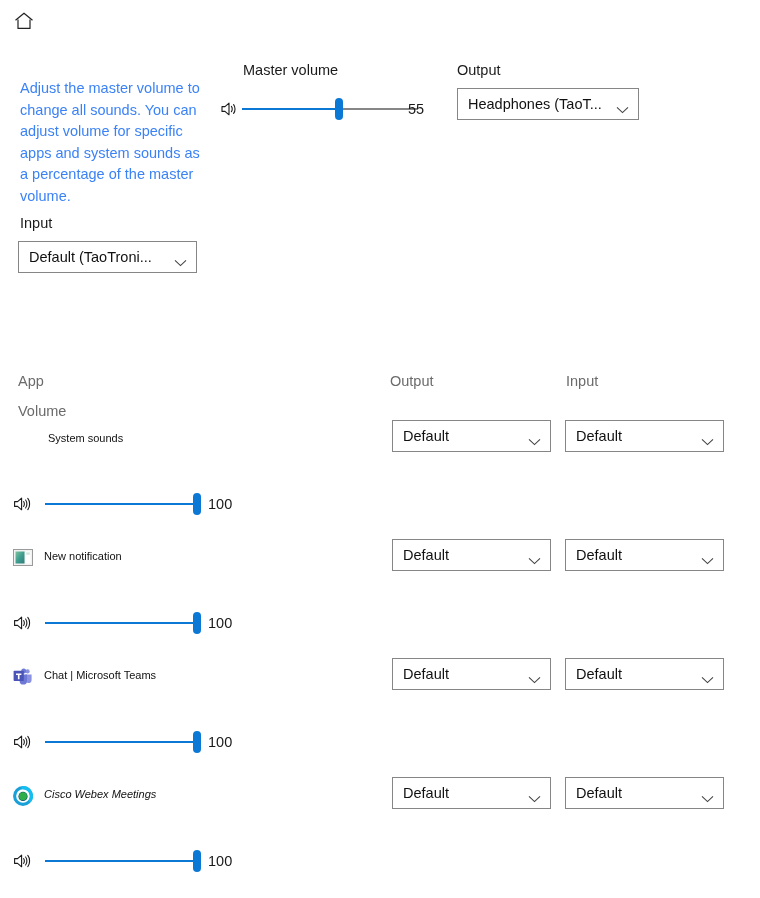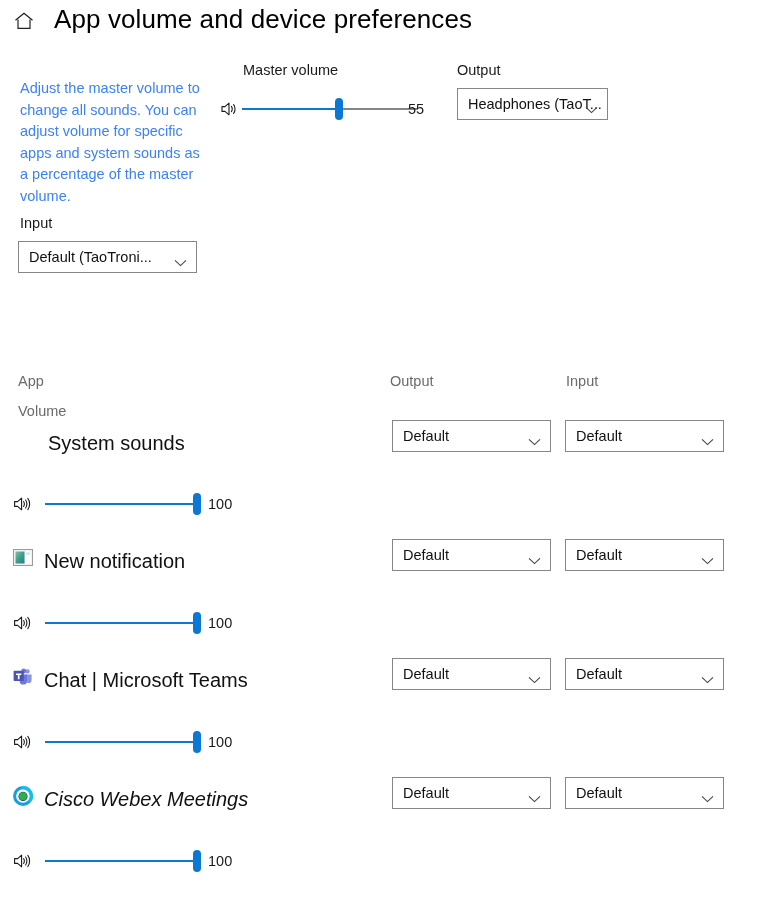--- a/index.html
+++ b/index.html
@@ -138,41 +138,40 @@
     top: 50%;
     transform: translateY(-50%);
     font-size: 14.5px;
     color: #1a1a1a;
     white-space: nowrap;
   }
 
   
   .app-name {
     position: absolute;
-    font-size: 20px;
+    font-size: 11px;
     color: #111111;
     white-space: nowrap;
   }
   .app-icon {
     position: absolute;
     width: 20px;
     height: 20px;
   }
 </style>
 </head>
 <body>
 
 <div class="header">
   <div class="home-icon">
     <svg width="24" height="24" viewBox="0 0 24 24" fill="none">
       <path d="M3.5 11.2 L12 4.2 L20.5 11.2" stroke="#222222" stroke-width="1.2" fill="none" stroke-linejoin="round"></path>
       <path d="M6 10.6 V19.4 H18 V10.6" stroke="#222222" stroke-width="1.2" fill="none" stroke-linejoin="round"></path>
     </svg>
   </div>
-  <div class="page-title">App volume and device preferences</div>
 </div>
 
 <div class="description">Adjust the master volume to change all sounds. You can adjust volume for specific apps and system sounds as a percentage of the master volume.</div>
 
 <div class="field-label" style="left:219px; top:62px;margin-left:24px;">Master volume</div>
 
 <div class="slider-row" id="master-slider" style="left:219px; top:94px; width:200px;">
   <div class="spk-icon">
     <svg width="20" height="18" viewBox="0 0 20 18" fill="none">
       <path d="M3 6.6 H6 L10 3.2 V14.8 L6 11.4 H3 Z" stroke="#1a1a1a" stroke-width="1.1" fill="none" stroke-linejoin="round"></path>
@@ -181,21 +180,21 @@
     </svg>
   </div>
   <div class="track" style="left: 23px; width: 176px;">
     <div class="track-fill" style="width: 96.8px;"></div>
   </div>
   <div class="thumb" style="left: 119.8px;"></div>
   <div class="slider-value" style="left: 189px;">55</div>
 </div>
 
 <div class="field-label" style="left:457px; top:62px;">Output</div>
-<div class="combo" style="left:457px; top:88px; width:151px;">
+<div class="combo" style="left:457px; top:88px; width:182px;">
   <span class="combo-text">Headphones (TaoT...</span>
   <span class="chev">
     <svg width="13" height="8" viewBox="0 0 13 8" fill="none">
       <path d="M1 1.4 L6.5 6.6 L12 1.4" stroke="#444444" stroke-width="1.1" fill="none"></path>
     </svg>
   </span>
 </div>
 
 <div class="field-label" style="left:20px; top:215px;">Input</div>
 <div class="combo" style="left:18px; top:241px; width:179px;">

